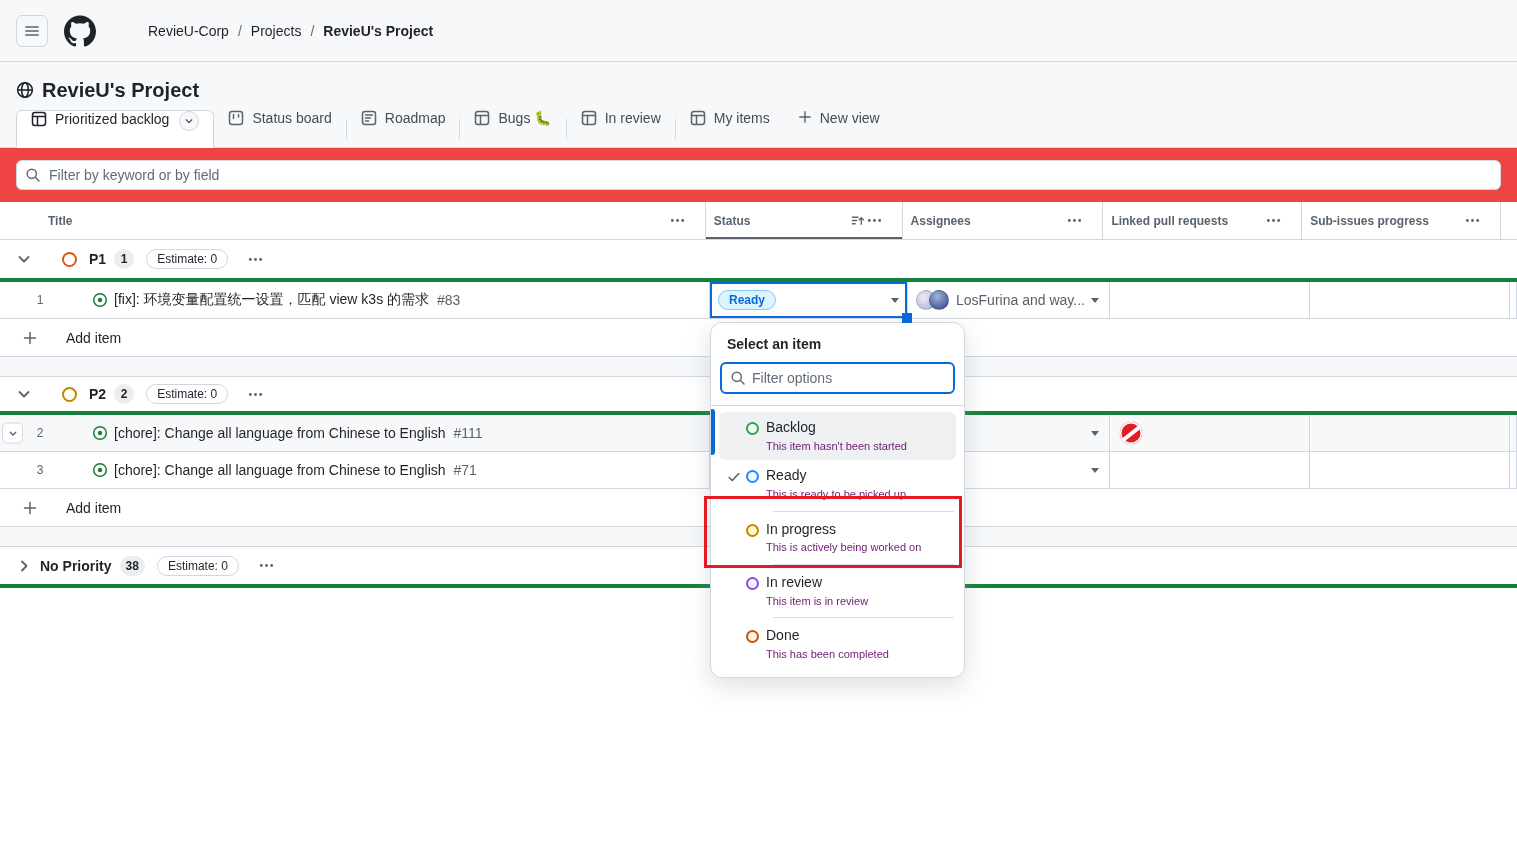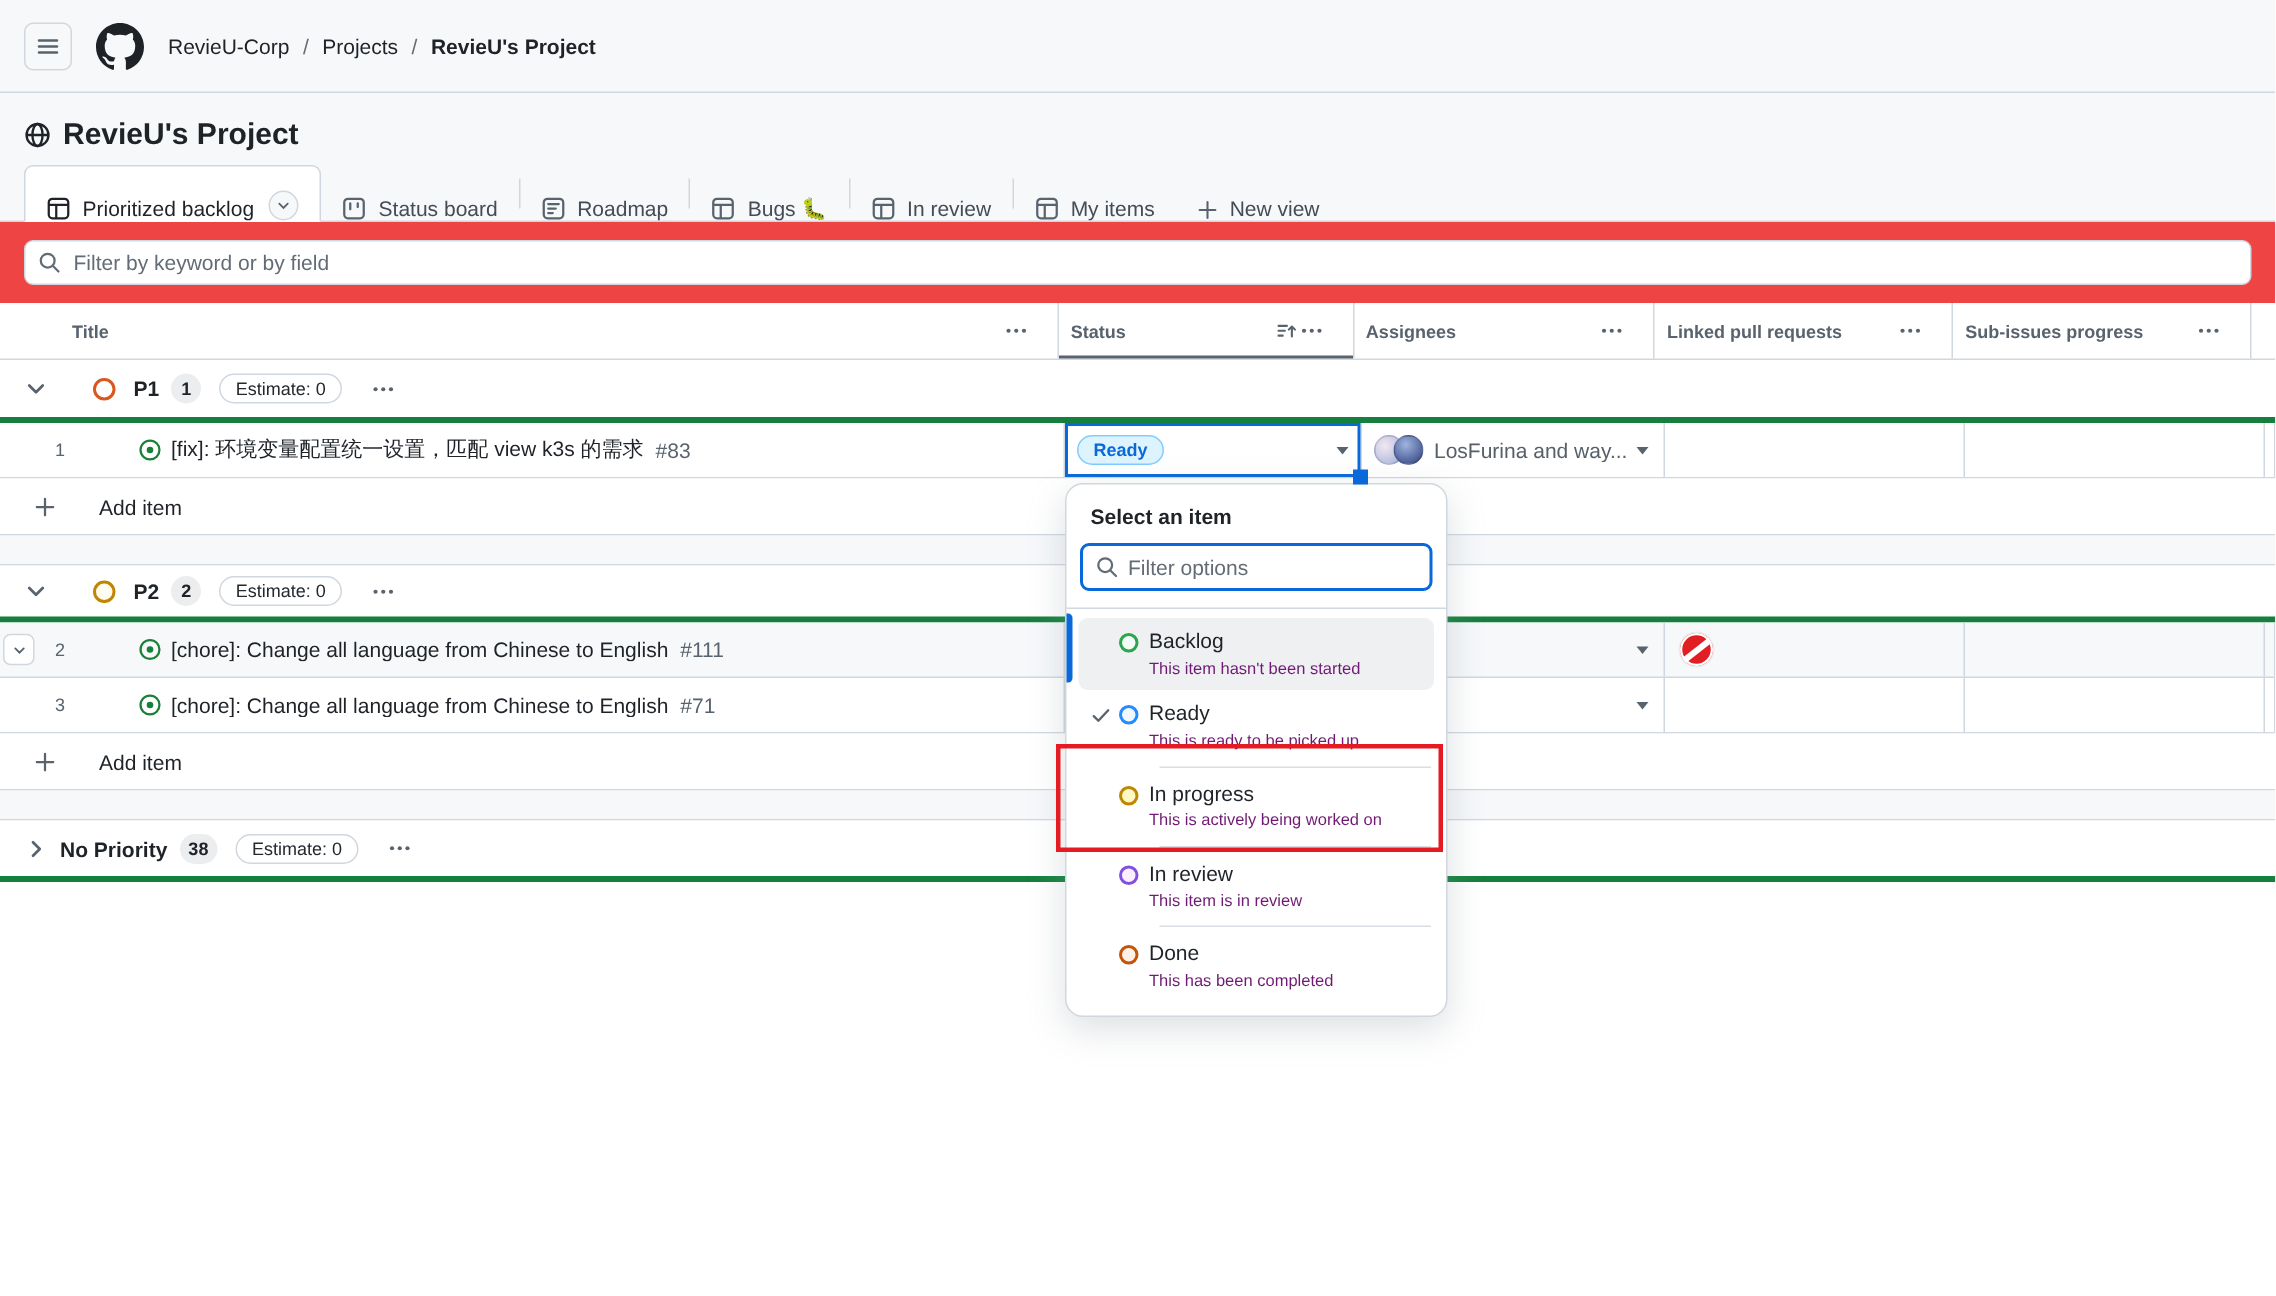--- a/index.html
+++ b/index.html
@@ -5,34 +5,34 @@
   * { margin:0; padding:0; box-sizing:border-box; }
   body { background:#fff; font-family:"Liberation Sans", sans-serif; color:#1f2328; }
   .page { position:relative; width:1517px; height:864px; background:#fff; overflow:hidden; }
 
   
   .topbar { height:62px; background:#f6f8fa; border-bottom:1px solid #d0d7de;
     display:flex; align-items:center; gap:16px; padding:0 16px; }
   .hamburger-btn { width:32px; height:32px; border:1px solid #d0d7de; border-radius:6px;
     background:#f6f8fa; display:flex; align-items:center; justify-content:center; color:#59636e; cursor:pointer; }
   .gh-logo { width:32px; height:32px; color:#1f2328; }
-  .breadcrumb { display:flex; align-items:center; gap:9px; font-size:14px; }
+  .breadcrumb { display:flex; align-items:center; gap:9px; font-size:14px;margin-left:36px; }
   .crumb { color:#1f2328; }
   .crumb-sep { color:#636c76; }
   .crumb-last { font-weight:700; }
 
   
   .proj-header { height:48px; background:#f6f8fa; display:flex; align-items:center; gap:8px; padding:8px 16px 0; }
   .proj-title { font-size:20px; font-weight:700; }
   .globe { color:#1f2328; }
 
   
   .tabs-row { height:38px; background:#f6f8fa; border-bottom:1px solid #d0d7de;
     display:flex; align-items:stretch; padding:0 0 0 16px; }
-  .tab { display:flex; align-items:flex-end; gap:8px; padding:0 14px; font-size:14px; color:#444c56; cursor:pointer; }
+  .tab { display:flex; align-items:flex-start; gap:8px; padding:0 14px; font-size:14px; color:#444c56; cursor:pointer; }
   .tab-active { background:#fff; border:1px solid #d0d7de; border-bottom:1px solid #fff;
     border-radius:6px 6px 0 0; margin-bottom:-1px; color:#1f2328; position:relative; z-index:2; }
   .tab-active .tab-label { font-weight:400; }
   .tab-caret-btn { width:20px; height:20px; border:1px solid #d0d7de; border-radius:50%;
     background:#f6f8fa; display:flex; align-items:center; justify-content:center; color:#59636e; margin-left:2px; cursor:pointer; }
   .tab-sep { width:1px; height:20px; background:#d0d7de; align-self:center; }
   .tab-icon { color:#59636e; display:flex; }
   .tab-active .tab-icon { color:#1f2328; }
 
   

